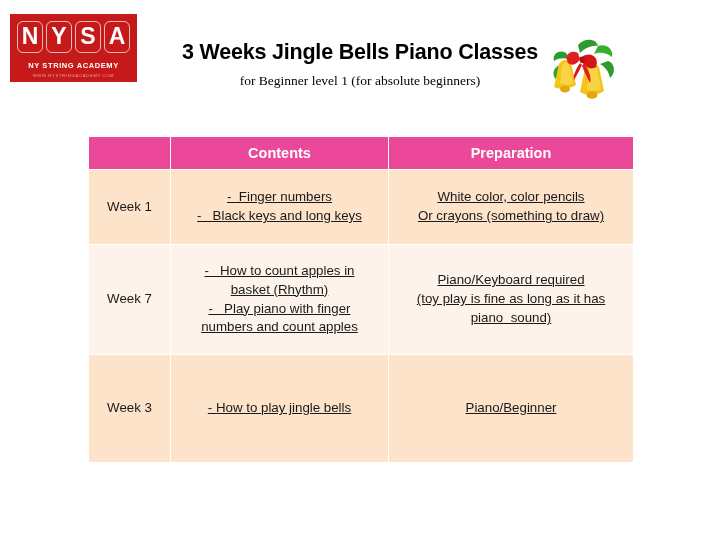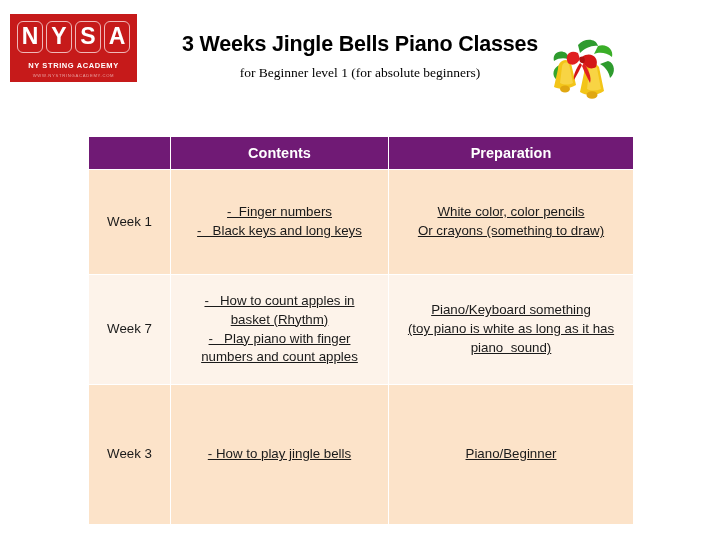--- a/index.html
+++ b/index.html
@@ -60,21 +60,21 @@
     font-size: 4.2px;
     letter-spacing: 0.7px;
     margin-top: 3px;
     white-space: nowrap;
   }
 
   
   #title-block {
     position: absolute;
     left: 160px;
-    top: 32px;
+    top: 40px;
     width: 400px;
     text-align: center;
   }
   #main-title {
     font-size: 21.5px;
     font-weight: bold;
     color: #000000;
     letter-spacing: -0.2px;
     white-space: nowrap;
     font-family: "Liberation Sans", sans-serif;
@@ -108,21 +108,21 @@
   #schedule-table th, #schedule-table td {
     border: 1.6px solid #ffffff;
     vertical-align: middle;
     padding: 0;
   }
   .col-week { width: 82px; }
   .col-contents { width: 218px; }
   .col-prep { width: 245px; }
 
   thead th {
-    background: #701a75;
+    background: #ec4899;
     height: 32px;
     color: #ffffff;
     font-size: 14.5px;
     font-weight: bold;
     font-family: "Liberation Sans", sans-serif;
   }
 
   tbody td {
     text-align: center;
     color: #1a1a1a;
@@ -186,46 +186,46 @@
       <col class="col-prep">
   </colgroup>
   <thead>
     <tr>
       <th></th>
       <th>Contents</th>
       <th>Preparation</th>
     </tr>
   </thead>
   <tbody>
-    <tr class="row-dark" style="height:105px;">
+    <tr class="row-dark" style="height:75px;">
       <td class="week-label">Week 1</td>
       <td class="cell-lines">
         <div>-  Finger numbers</div>
         <div>-   Black keys and long keys</div>
       </td>
       <td class="cell-lines">
         <div>White color, color pencils</div>
         <div>Or crayons (something to draw)</div>
       </td>
     </tr>
     <tr class="row-light" style="height:110px;">
       <td class="week-label">Week 7</td>
       <td class="cell-lines">
         <div>-   How to count apples in</div>
         <div>basket (Rhythm)</div>
         <div>-   Play piano with finger</div>
         <div>numbers and count apples</div>
       </td>
       <td class="cell-lines">
-        <div>Piano/Keyboard something</div>
-        <div>(toy piano is white as long as it has</div>
+        <div>Piano/Keyboard required</div>
+        <div>(toy play is fine as long as it has</div>
         <div>piano  sound)</div>
       </td>
     </tr>
-    <tr class="row-dark" style="height:140px;">
+    <tr class="row-dark" style="height:108px;">
       <td class="week-label">Week 3</td>
       <td class="cell-lines">
         <div>- How to play jingle bells</div>
       </td>
       <td class="cell-lines">
         <div>Piano/Beginner</div>
       </td>
     </tr>
   </tbody>
 </table>

